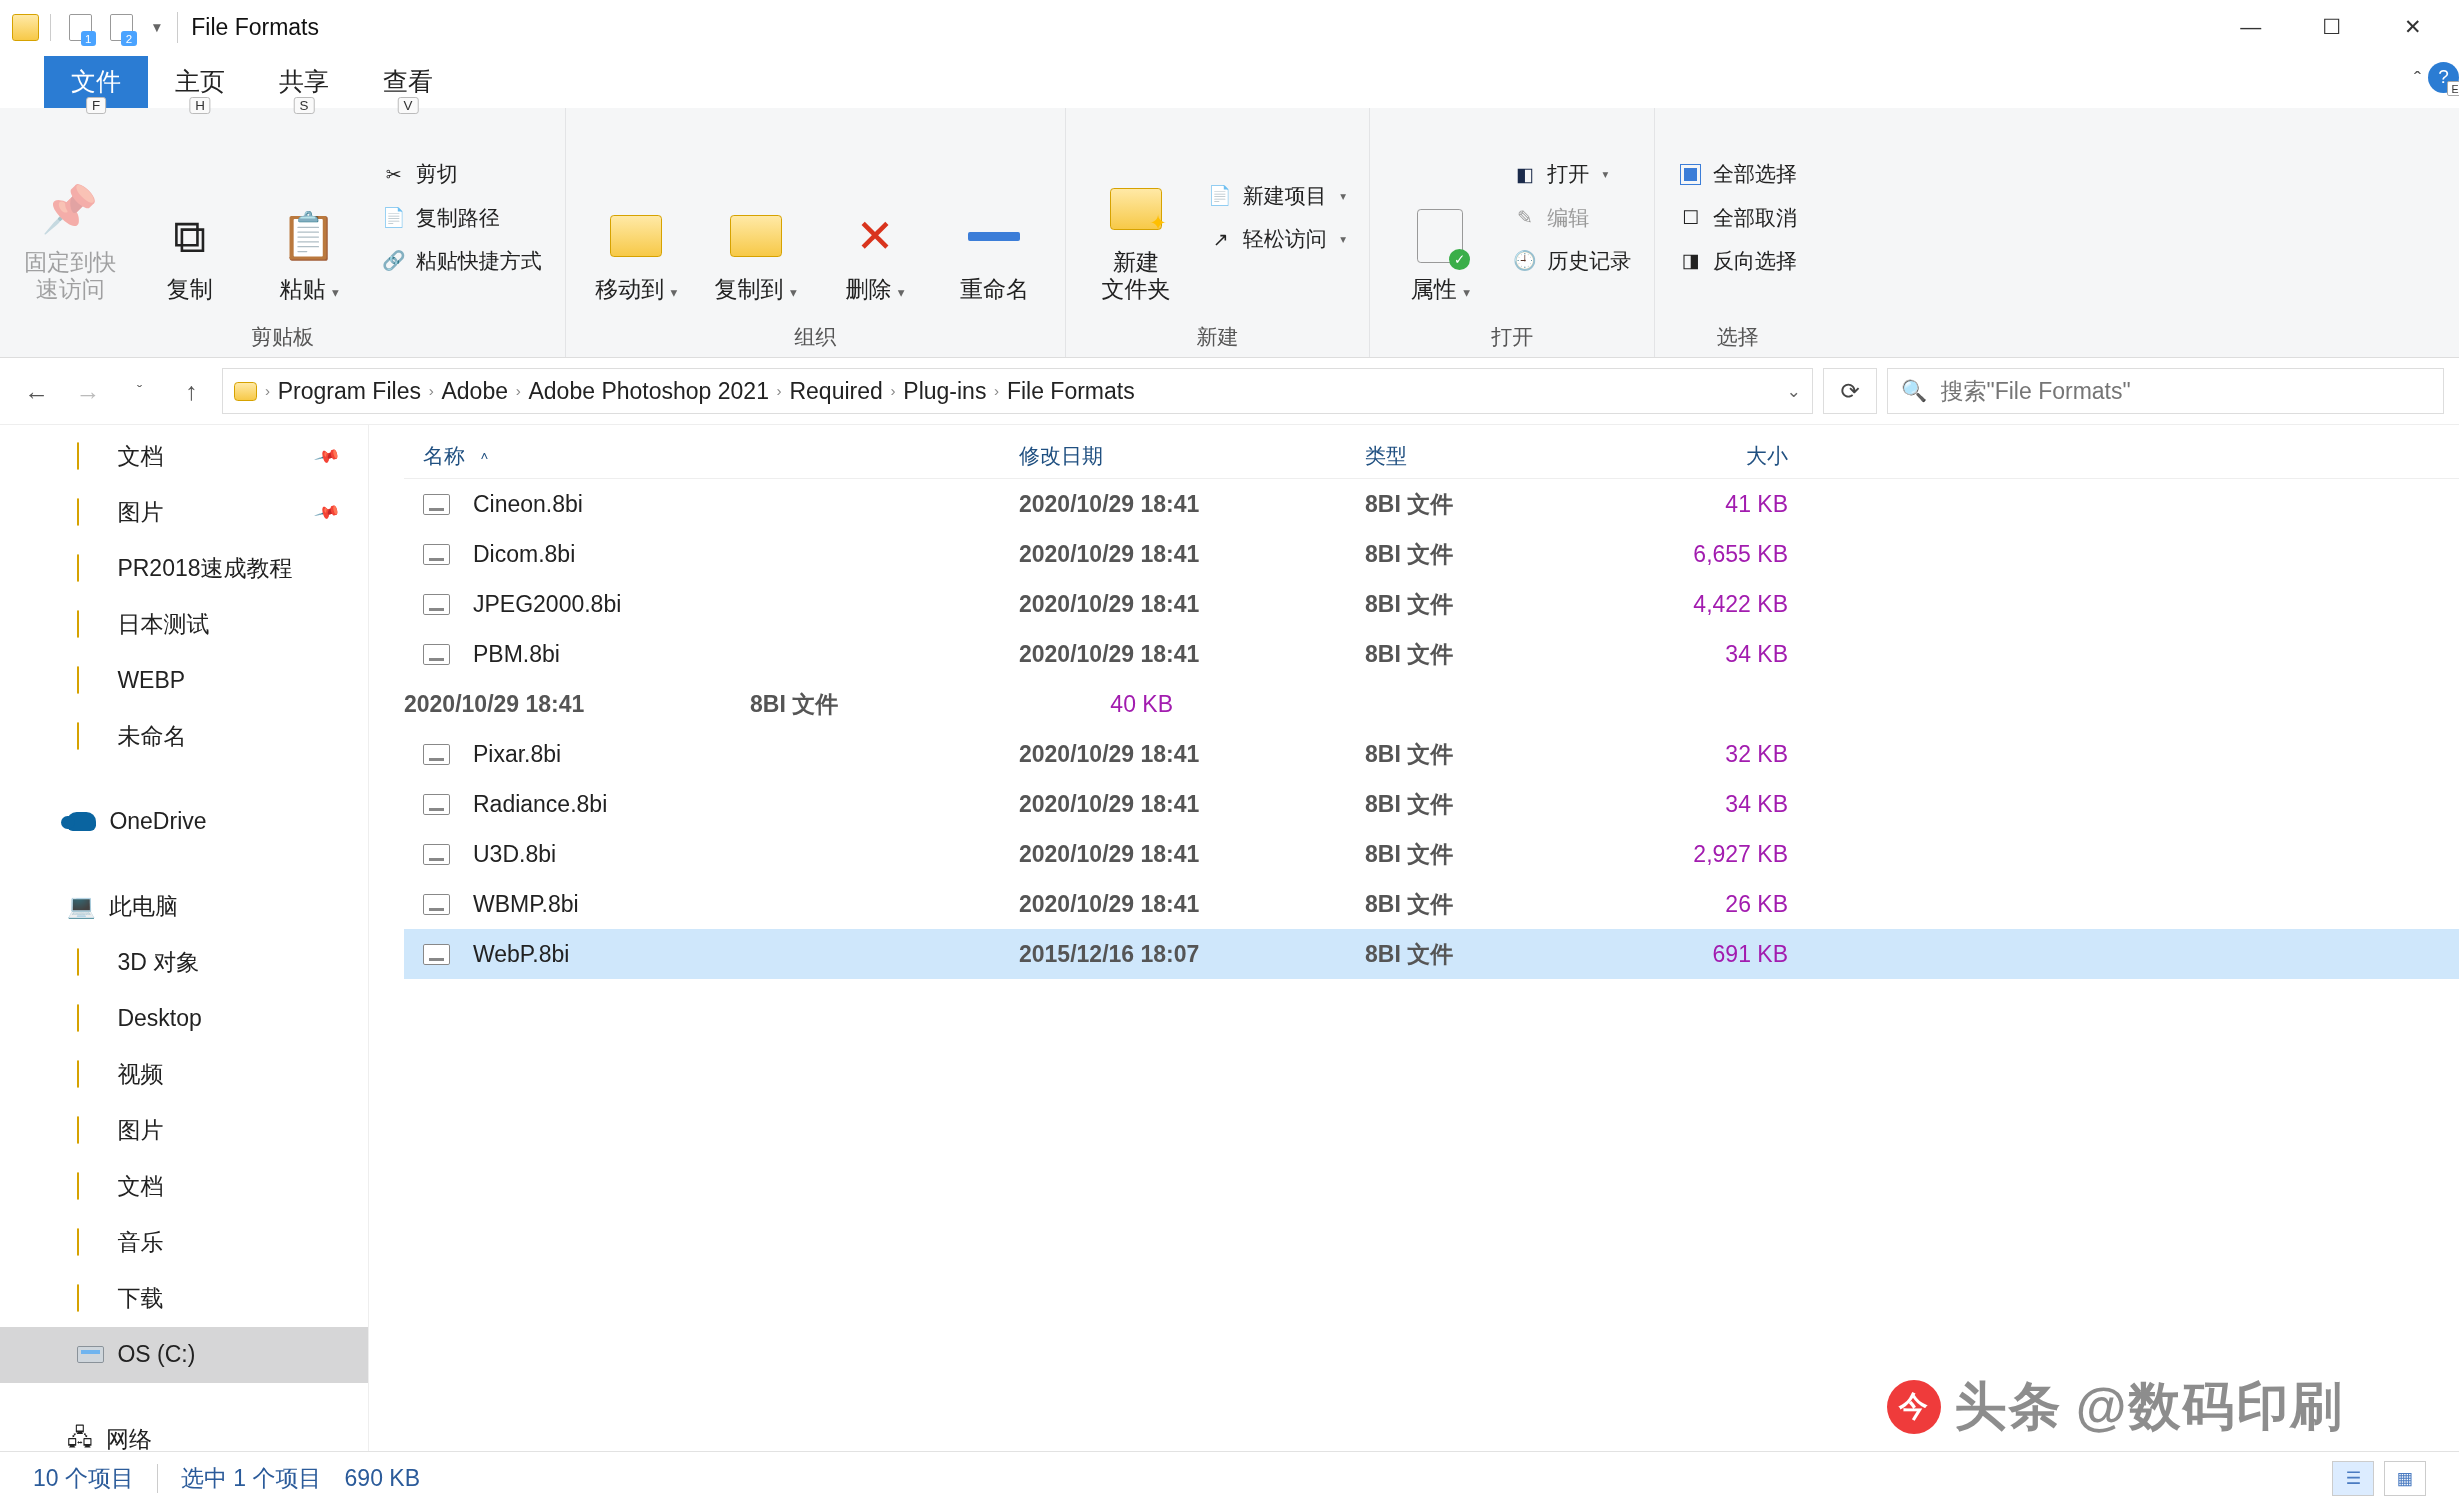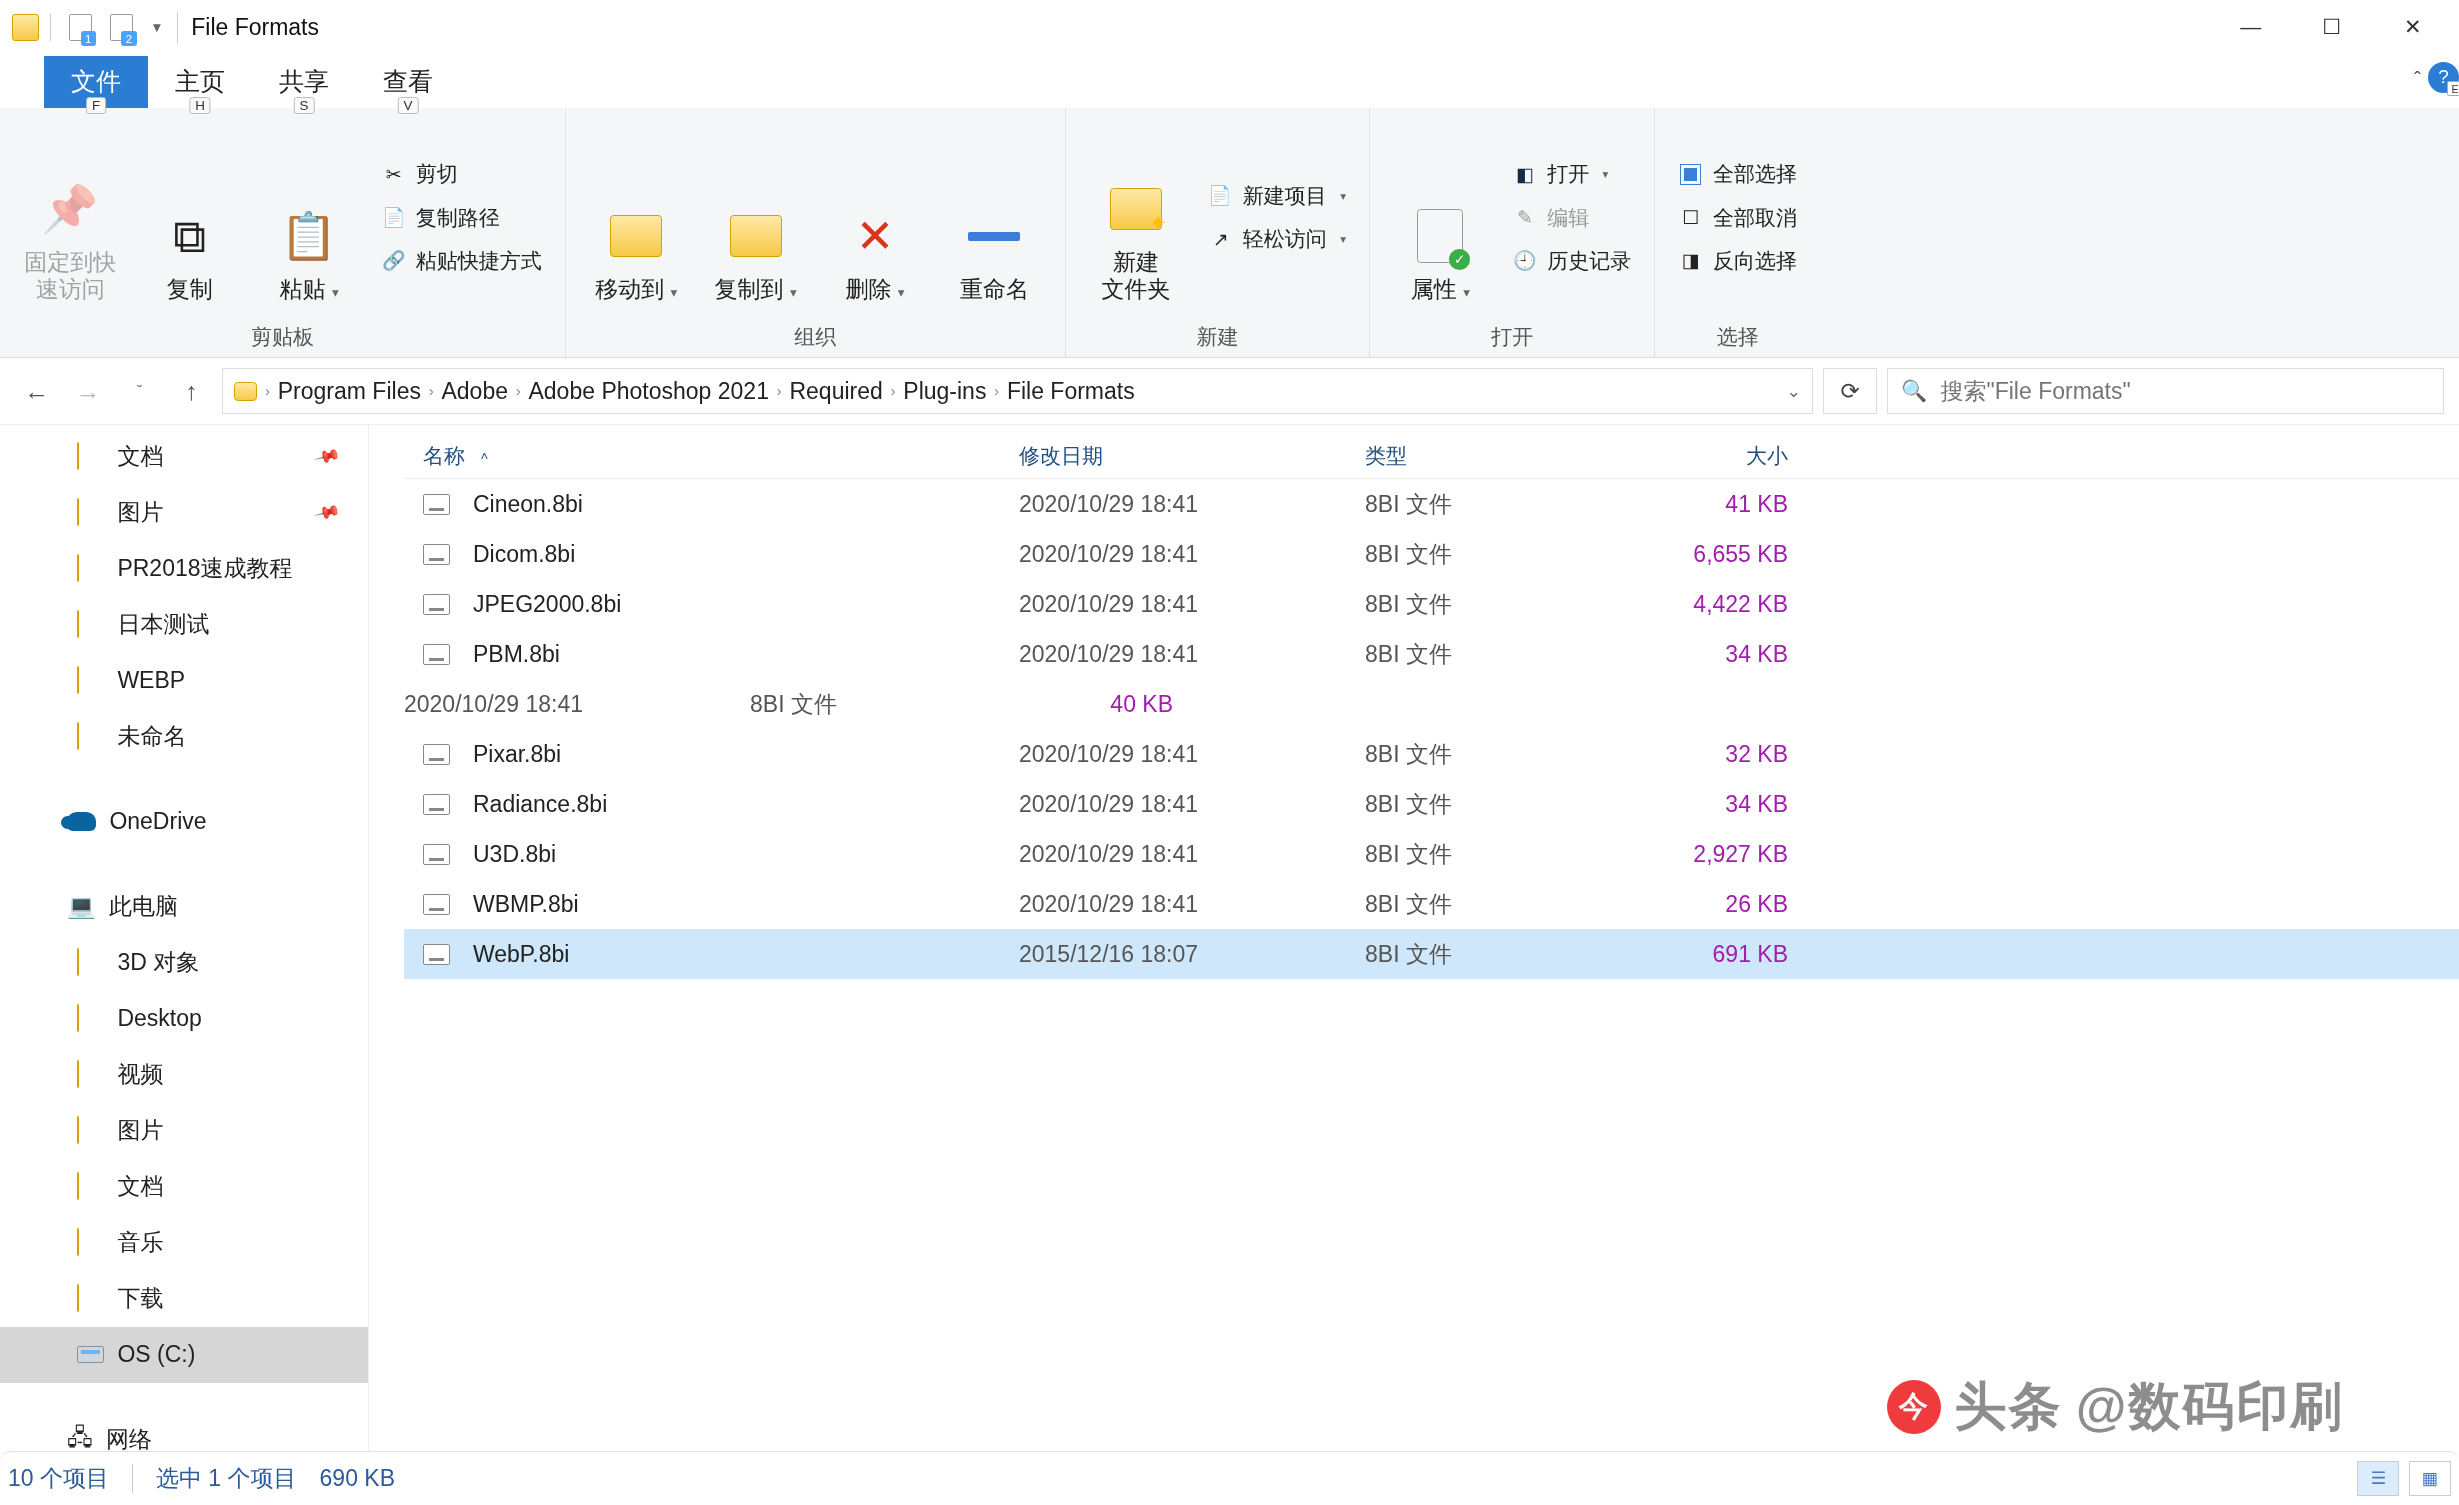--- a/index.html
+++ b/index.html
@@ -86,25 +86,25 @@
 .list-header { display: flex; align-items: center; height: 54px; color: #205081; font-size: 21px; border-bottom: 1px solid #eee; padding-top:9.6px;}
 .col-name { width: 615px; padding-left: 19px; display:flex; align-items:center; gap:9.6px;}
 .col-date { width: 346px; }
 .col-type { width: 288px; }
 .col-size { width: 154px; text-align: right; padding-right: 19px; }
 .list-header .sort { font-size: 13.4px; color: #205081; margin-left: 5.8px; }
 .row { display: flex; align-items: center; height: 50px; font-size: 23px; color: #222; }
 .row.sel { background: #cfe7fb; }
 .row .fic { width: 27px; height: 21px; border: 1px solid #888; background: #fff; border-radius: 1.9px; margin-right: 13.4px; display:inline-flex; align-items:flex-end; justify-content:center;}
 .row .fic::after{content:""; width:60%; height:2.9px; background:#888; margin-bottom:2.9px;}
-.row .col-date, .row .col-type { color: #555; }
+.row .col-date, .row .col-type { color: #555; font-weight: bold; }
 .row .col-size { color: #a21caf; }
 
 
-.status { height: 54px; border-top: 1px solid #e2e2e2; display: flex; align-items: center; padding: 0 8px; font-size: 23px; color: #2b5b9a; gap: 23px; border-radius: 11px; }
+.status { height: 54px; border-top: 1px solid #e2e2e2; display: flex; align-items: center; padding: 0 33px; font-size: 23px; color: #2b5b9a; gap: 23px; }
 .status .sepv { width: 1px; height: 29px; background: #ccc; }
 .status .views { margin-left: auto; display: flex; gap: 9.6px; }
 .status .vbtn { width: 42px; height: 35px; border: 1px solid #ccc; display: flex; align-items: center; justify-content: center; font-size: 17.3px; color: #4a7bc1; }
 .status .vbtn.active { background: #dcecff; }
 
 
 .watermark { position: absolute; right: 115px; bottom: 63px; font-size: 52px; color: rgba(80,80,80,.65); font-weight: 600; letter-spacing: 1.9px; display:flex; align-items:center; gap:13.4px;}
 .watermark .logo { width:54px; height:54px; border-radius:50%; background:#ef3b3b; color:#fff; display:flex; align-items:center; justify-content:center; font-size:29px;}
 </style>
 </head>

